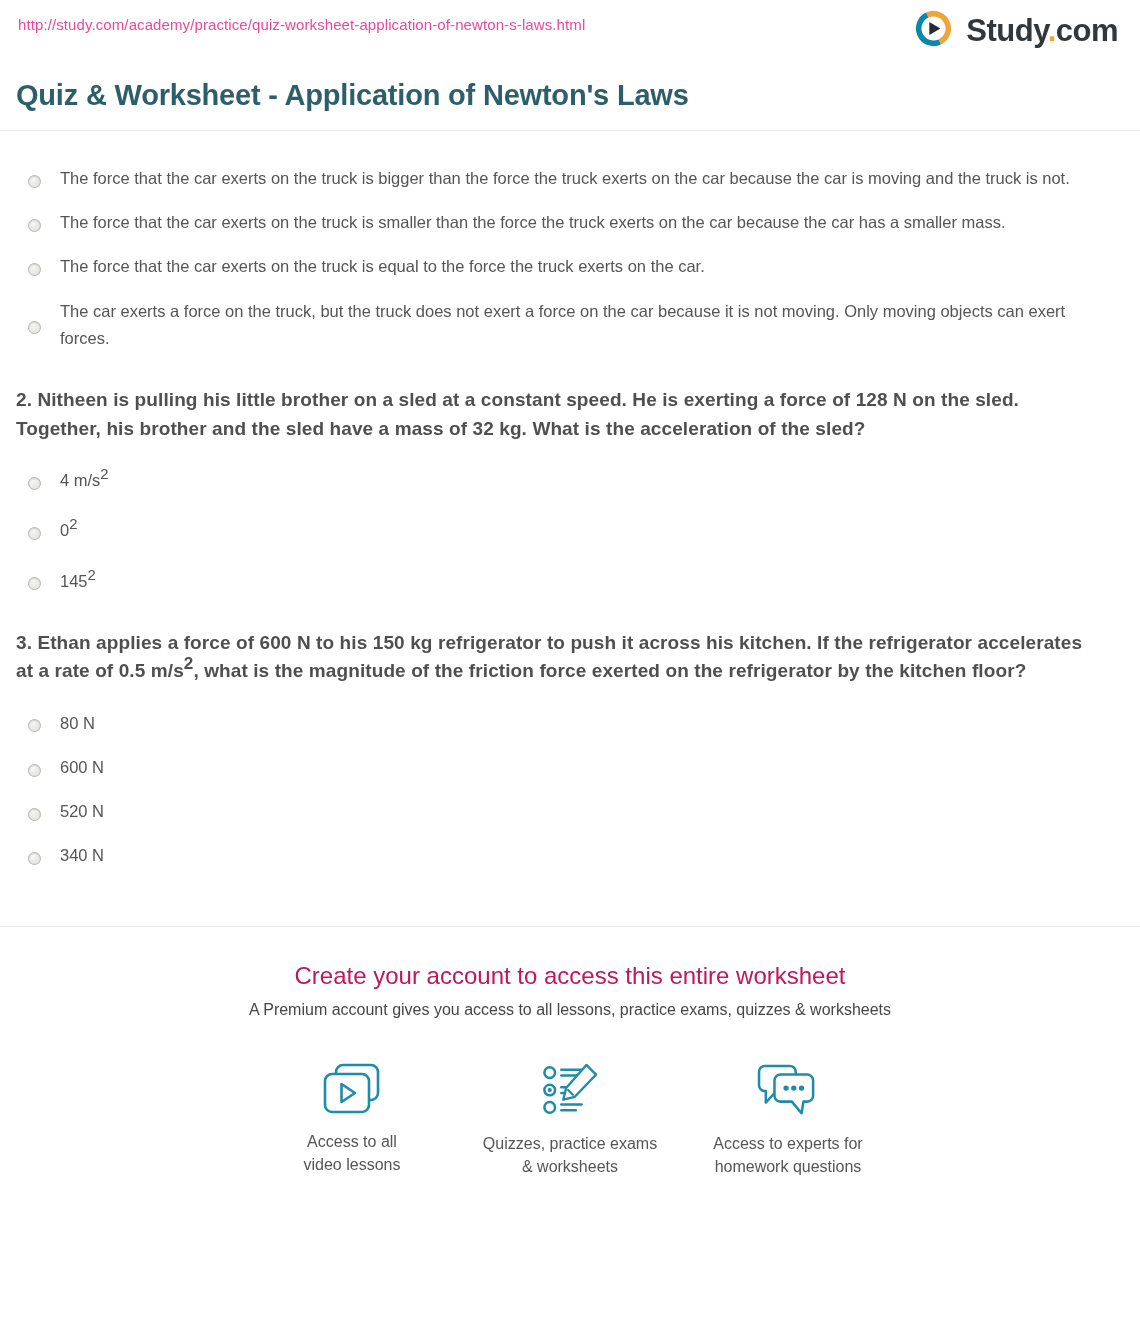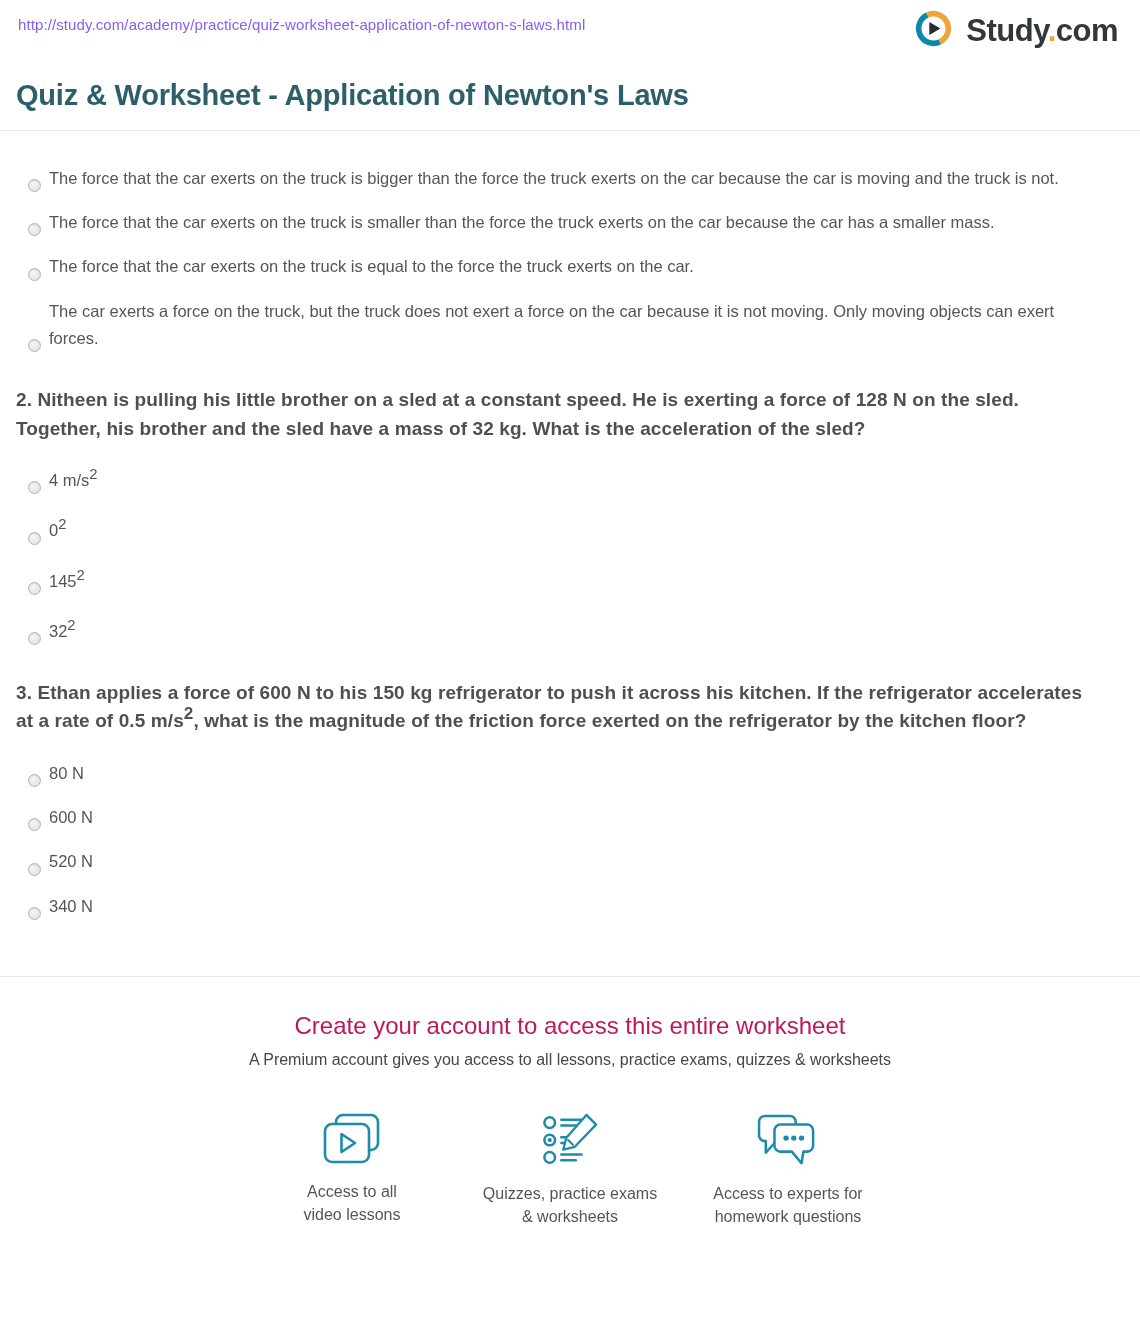--- a/index.html
+++ b/index.html
@@ -6,36 +6,36 @@
   html, body { background: #ffffff; }
   body {
     font-family: "Liberation Sans", "DejaVu Sans", sans-serif;
     color: #555555;
     width: 1140px;
   }
   .page { width: 1140px; min-height: 1340px; background: #fff; overflow: hidden; }
 
   
   .topbar { display: flex; justify-content: space-between; align-items: flex-start; padding: 10px 22px 0 18px; }
-  .url { font-size: 15px; color: #8b5cf6; padding-top: 6px; letter-spacing: 0.1px; }
+  .url { font-size: 15px; color: #ec4899; padding-top: 6px; letter-spacing: 0.1px; }
   .logo { display: flex; align-items: center; gap: 14px; cursor: pointer; }
   .logo-text { font-size: 31px; color: #32373c; font-weight: 600; letter-spacing: -0.5px; line-height: 1; }
   .logo-dot { color: #f0a43c; }
 
   
   h1.title { margin: 28px 18px 18px 16px; font-size: 29px; color: #2d5f6b; font-weight: 700; letter-spacing: -0.2px; }
   .divider { border: none; border-top: 1px solid #e8e8e8; width: 100%; }
 
   
   .content { padding: 0 40px 0 16px; }
   .question { margin-top: 34px; }
   .q-text { font-size: 19px; font-weight: 700; color: #4f4f4f; line-height: 1.5; margin-bottom: 24px; letter-spacing: 0.1px; }
   .q-text sup, .opt-label sup { font-size: 0.9em; vertical-align: 0.45em; line-height: 0; }
   .options { margin-left: 12px; }
-  .option { display: flex; align-items: flex-end; gap: 8px; margin-bottom: 17px; cursor: pointer; }
+  .option { display: flex; align-items: center; gap: 19px; margin-bottom: 17px; cursor: pointer; }
   .option.tall { margin-bottom: 23px; }
   .radio {
     flex: 0 0 auto; width: 13px; height: 13px; margin-top: 5px;
     border-radius: 50%; border: 1px solid #b6b6ae;
     background: radial-gradient(circle at 35% 30%, #f6f6f2, #dededa);
     box-shadow: inset 0 1px 1px rgba(0,0,0,0.10);
   }
   .opt-label { font-size: 16.5px; color: #555555; line-height: 1.65; }
 
   
@@ -103,24 +103,20 @@
           <span class="radio"></span>
           <span class="opt-label"><span>4 m/s</span><sup>2</sup></span>
         </div>
         <div class="option tall">
           <span class="radio"></span>
           <span class="opt-label"><span>0</span><sup>2</sup></span>
         </div>
         <div class="option tall">
           <span class="radio"></span>
           <span class="opt-label"><span>145</span><sup>2</sup></span>
-        </div>
-        <div class="option tall">
-          <span class="radio"></span>
-          <span class="opt-label"><span>32</span><sup>2</sup></span>
         </div>
       </div>
     </section>
 
     <section class="question">
       <h2 class="q-text"><span>3. Ethan applies a force of 600 N to his 150 kg refrigerator to push it across his kitchen. If the refrigerator accelerates at a rate of 0.5 m/s</span><sup>2</sup><span>, what is the magnitude of the friction force exerted on the refrigerator by the kitchen floor?</span></h2>
       <div class="options">
         <div class="option">
           <span class="radio"></span>
           <span class="opt-label">80 N</span>

